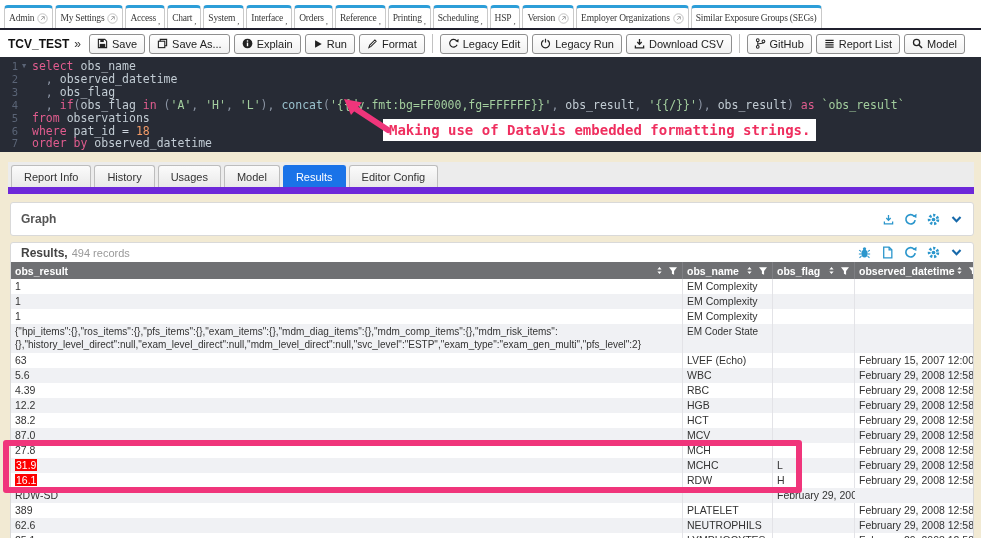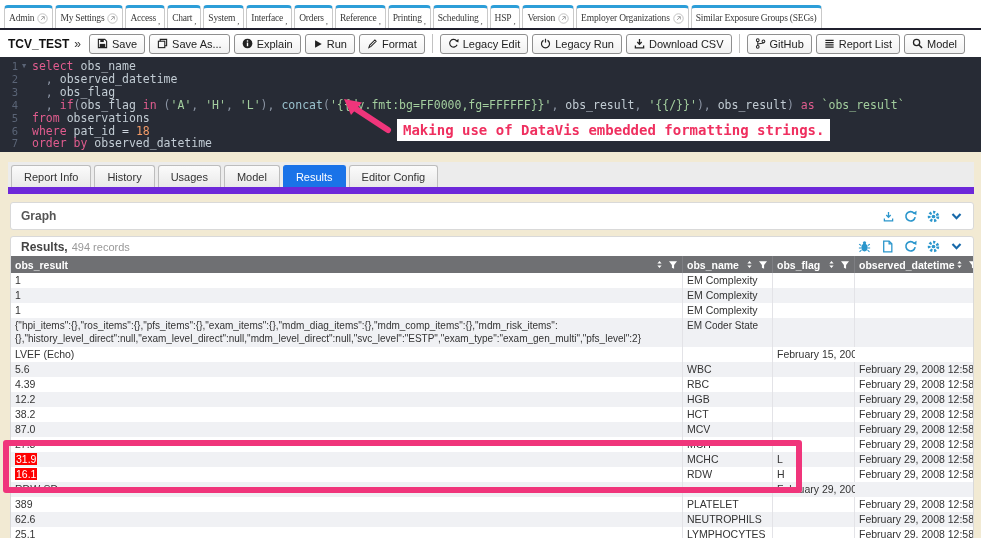--- a/index.html
+++ b/index.html
@@ -28,32 +28,32 @@
   .code{padding-left:2px;}
   .tk-kw{color:#e05c8e;}
   .tk-id{color:#c2ccd4;}
   .tk-pl{color:#8b94a3;}
   .tk-str{color:#a3ce9e;}
   .tk-num{color:#f29b68;}
   .tk-fn{color:#9ac2ce;}
   .tk-op{color:#cdd4de;}
 
   
-  .ann-label{position:absolute;left:397px;top:119px;background:#fff;color:#ef2f5f;font-family:"DejaVu Sans Mono",monospace;font-weight:bold;font-size:14px;padding:3px 6px;z-index:20;white-space:nowrap;}
+  .ann-label{position:absolute;left:383px;top:119px;background:#fff;color:#ef2f5f;font-family:"DejaVu Sans Mono",monospace;font-weight:bold;font-size:14px;padding:3px 6px;z-index:20;white-space:nowrap;}
   .ann-arrow{position:absolute;left:336px;top:96px;z-index:20;}
   .ann-rect{position:absolute;left:3px;top:440px;width:799px;height:53px;border:6px solid #f0357b;border-radius:3px;z-index:20;box-sizing:border-box;}
 
   
   .rtabs{margin:10px 7px 0 8px;height:25px;background:#ececec;border-bottom:7px solid #6d28d9;display:flex;align-items:flex-end;gap:3px;padding-left:3px;}
   .rtab{height:21px;display:inline-flex;align-items:center;padding:0 12px;background:linear-gradient(#fbfbfb,#e9e9e9);border:1px solid #bdbdbd;border-bottom:none;border-radius:3px 3px 0 0;font-size:11px;color:#333;cursor:pointer;white-space:nowrap;}
   .rtab.active{background:#1a73e8;color:#fff;border-color:#1a73e8;}
 
   
   .panel{margin:0 7px 0 10px;background:#fff;border:1px solid #d9d9d9;border-radius:3px;box-sizing:border-box;}
-  .graph-panel{margin-top:8px;height:28px;display:flex;align-items:center;padding:0 10px;cursor:pointer;}
+  .graph-panel{margin-top:8px;height:34px;display:flex;align-items:center;padding:0 10px;cursor:pointer;}
   .results-panel{margin-top:6px;height:306px;overflow:hidden;}
   .panel-title{font-size:12px;font-weight:bold;color:#555;}
   .panel-head{display:flex;align-items:center;padding:0 10px;height:19px;cursor:pointer;}
   .spacer{flex:1;}
   .panel-icons{display:flex;gap:10px;align-items:center;color:#2b96cc;}
   .panel-icons .chev{color:#1769aa;}
   .count{font-size:11px;color:#999;margin-left:4px;}
 
   
   .thead{display:grid;grid-template-columns:672px 90px 82px 1fr;background:#6f7073;height:17px;}
@@ -433,20 +433,21 @@
           <div class="tcell"></div>
           <div class="tcell"></div>
         </div>
         <div class="trow alt tall">
           <div class="tcell">{"hpi_items":{},"ros_items":{},"pfs_items":{},"exam_items":{},"mdm_diag_items":{},"mdm_comp_items":{},"mdm_risk_items":{},"history_level_direct":null,"exam_level_direct":null,"mdm_level_direct":null,"svc_level":"ESTP","exam_type":"exam_gen_multi","pfs_level":2}</div>
           <div class="tcell">EM Coder State</div>
           <div class="tcell"></div>
           <div class="tcell"></div>
         </div>
         <div class="trow">
+          <div class="tcell">63</div>
           <div class="tcell">LVEF (Echo)</div>
           <div class="tcell"></div>
           <div class="tcell">February 15, 2007 12:00 AM</div>
         </div>
         <div class="trow alt">
           <div class="tcell">5.6</div>
           <div class="tcell">WBC</div>
           <div class="tcell"></div>
           <div class="tcell">February 29, 2008 12:58 PM</div>
         </div>

